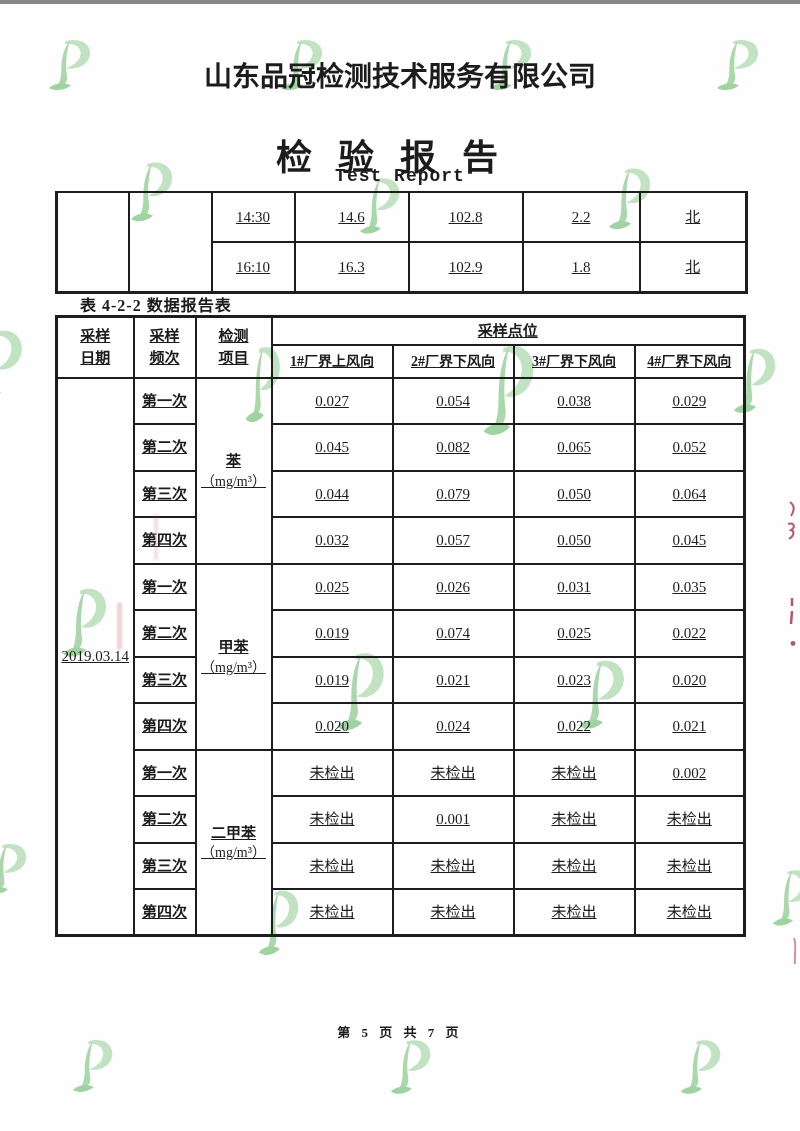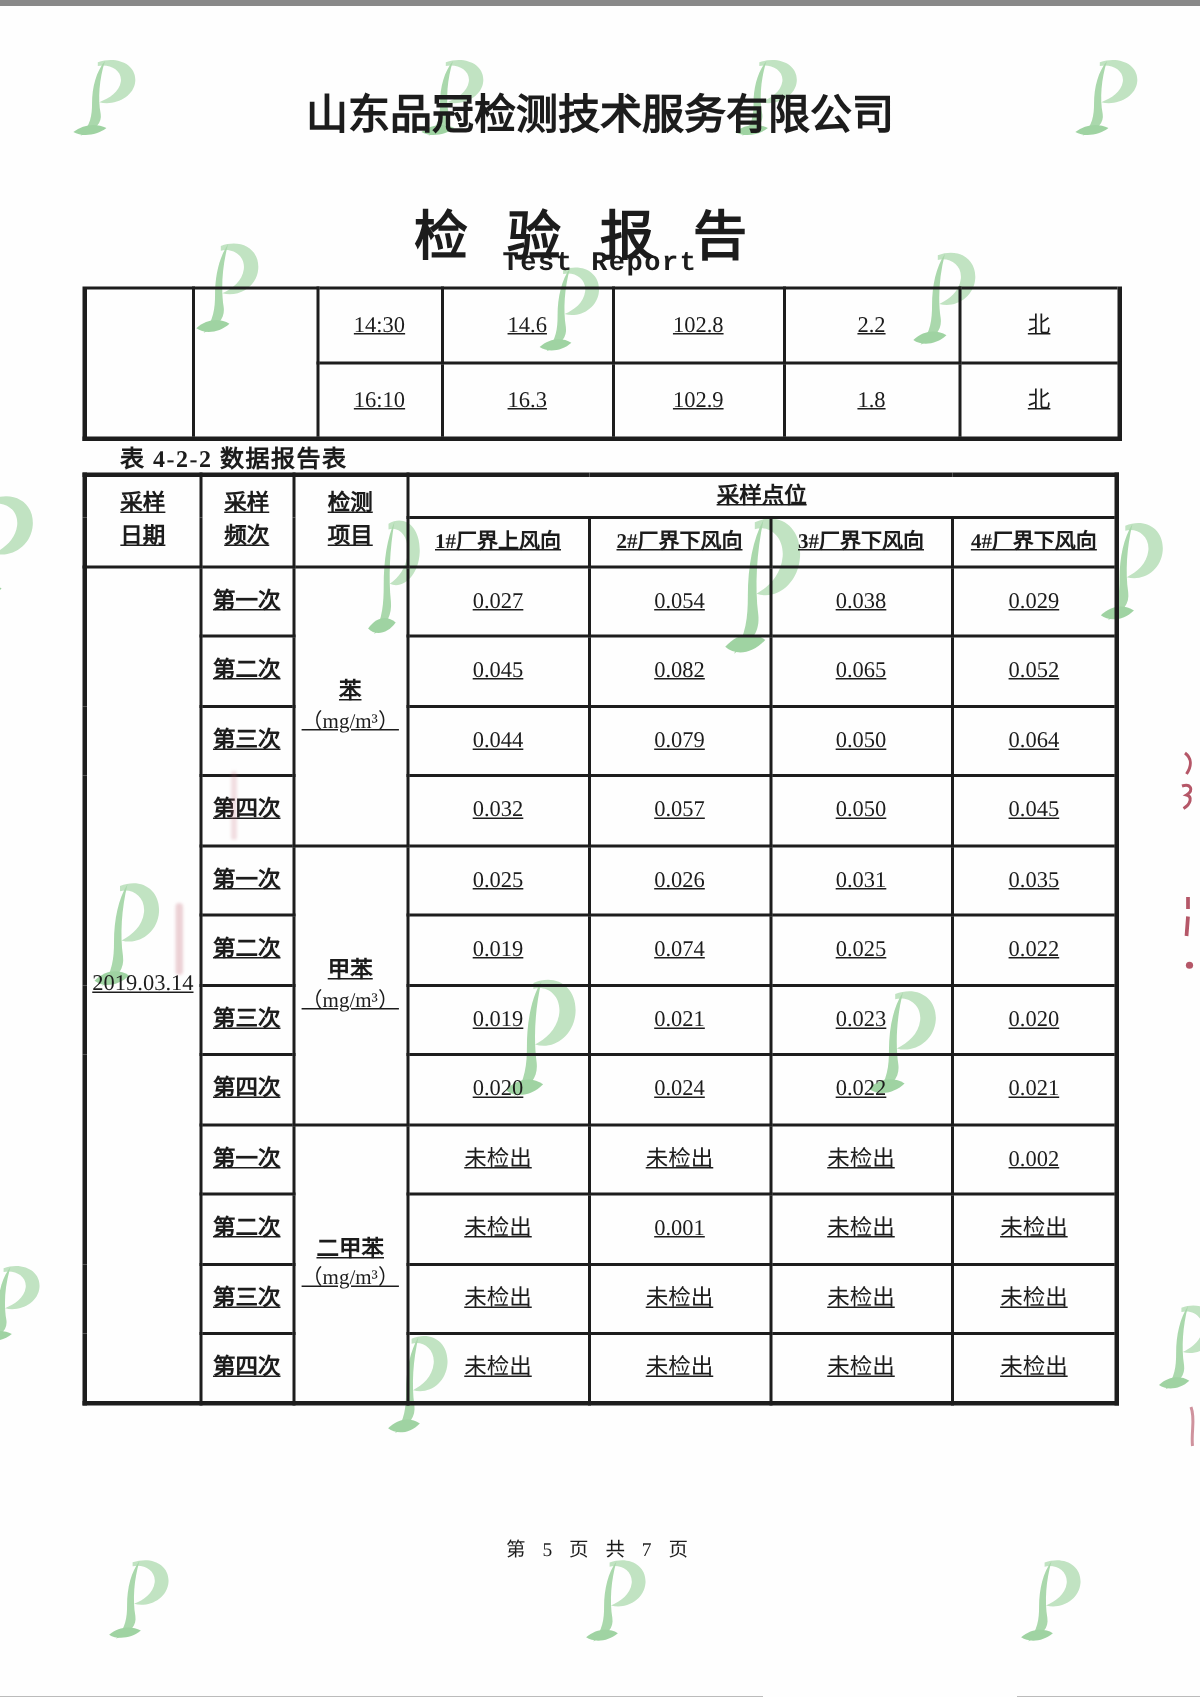--- a/index.html
+++ b/index.html
@@ -33,21 +33,21 @@
   .main-table th{font-weight:bold;}
   .hdr-r1{height:28px;}
   .hdr-r2{height:33px;}
   .data-row{height:46.5px;}
   .cjk-b{font-weight:bold;}
   .prewrap{white-space:pre-line;}
   .unit-line{font-size:14px;font-weight:normal;display:block;line-height:1.3;}
   .item-line{display:block;line-height:1.5;}
   .caption{position:absolute;left:80px;top:292px;font-size:16px;font-weight:bold;letter-spacing:1px;}
   .footer{position:absolute;top:1022px;left:0;width:100%;text-align:center;
-    font-size:13px;letter-spacing:4px;}
+    font-size:13px;letter-spacing:4px;font-weight:bold;}
   
   .wm{position:absolute;opacity:.85;pointer-events:none;}
   
   .redmark{position:absolute;opacity:.85;pointer-events:none;}
   .smudge{position:absolute;border-radius:3px;filter:blur(1px);pointer-events:none;}
   .smudge-a{left:117px;top:602px;width:5px;height:48px;background:rgba(190,95,108,.28);}
   .smudge-b{left:154px;top:514px;width:4px;height:46px;background:rgba(190,95,108,.2);}
 </style>
 </head>
 <body>

